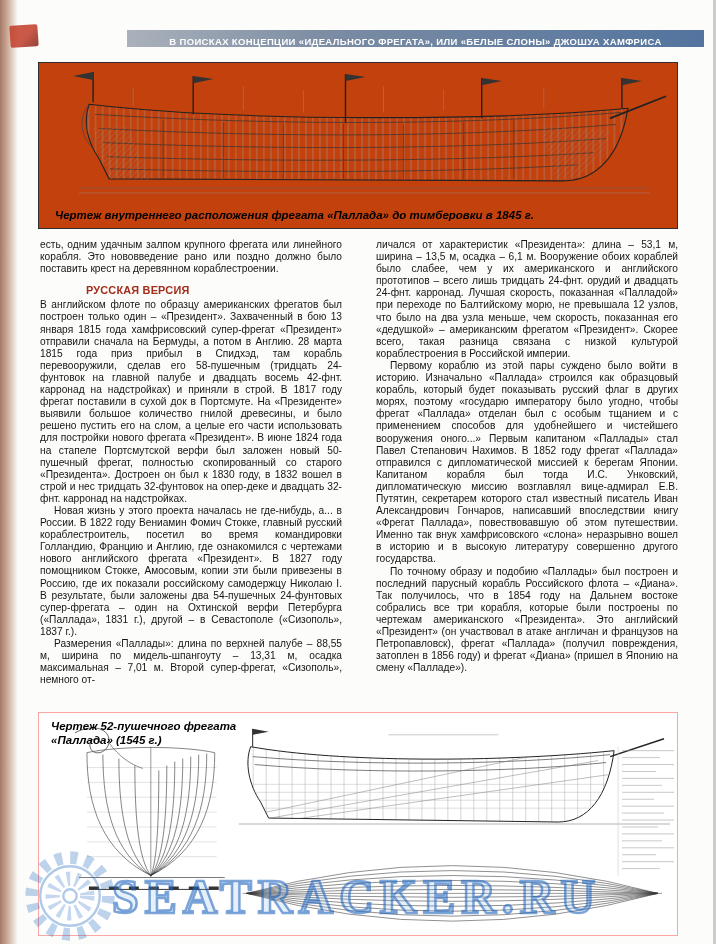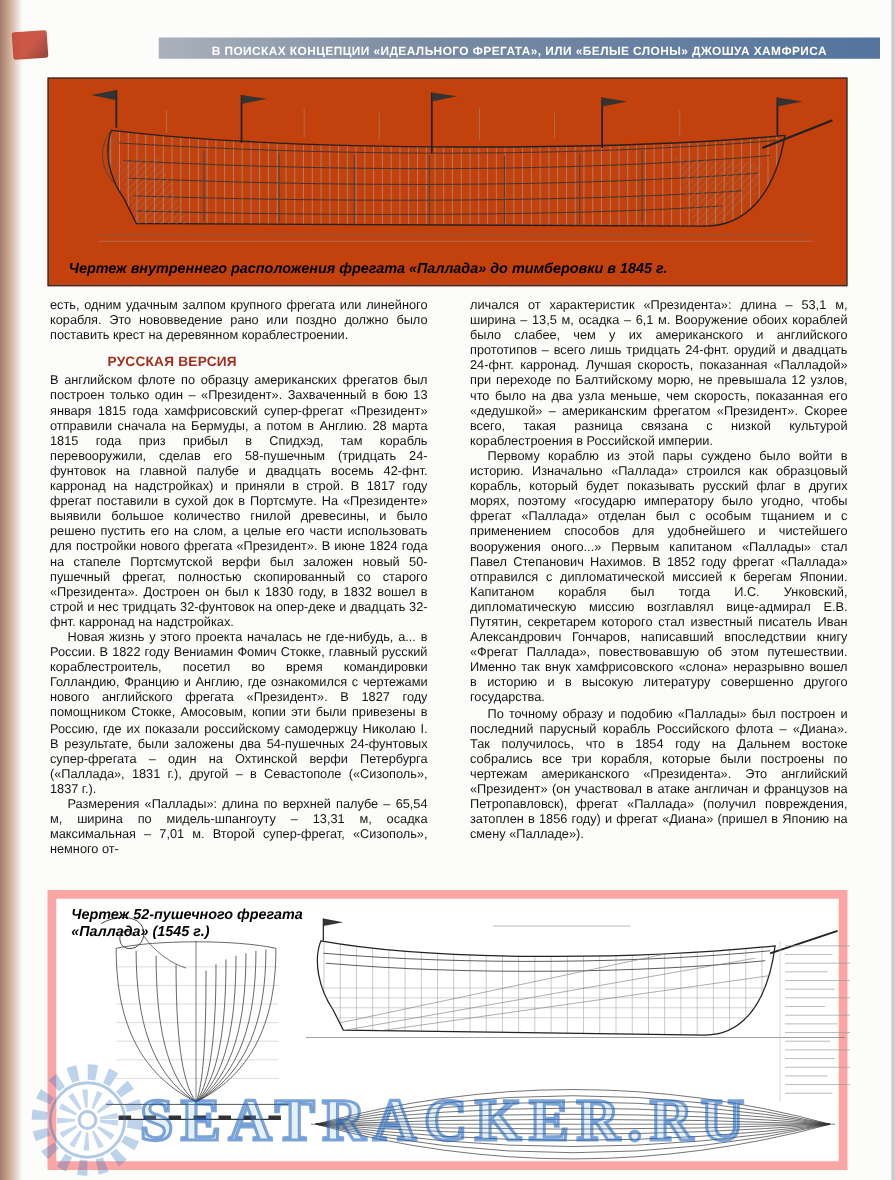--- a/index.html
+++ b/index.html
@@ -51,21 +51,21 @@
   .col p { margin:0; }
   .col p.indent { text-indent:14px; }
   .section-heading {
     color:#a32c1c; font-weight:bold; font-size:10.9px; margin:9px 0 3px 0;
     letter-spacing:.2px;
     padding-left:46px;
   }
 
   .fig2 {
     position:absolute; left:38px; top:712px; width:640px; height:224px;
-    border:7px solid #fca5a5; background:#ffffff;
+    border:1px solid #fca5a5; background:#ffffff;
   }
   .fig2-svg { position:absolute; left:0; top:0; width:638px; height:222px; }
   .fig2-caption {
     position:absolute; left:12px; top:7px; width:200px;
     font-weight:bold; font-style:italic; font-size:11.5px; line-height:13.5px; color:#000;
     z-index:2;
   }
 
   .watermark {
     position:absolute; left:22px; top:848px; width:694px; height:96px;
@@ -161,21 +161,21 @@
     </svg>
     <figcaption class="fig1-caption">Чертеж внутреннего расположения фрегата «Паллада» до тимберовки в 1845 г.</figcaption>
   </figure>
 
   <div class="article">
     <div class="col">
       <p>есть, одним удачным залпом крупного фрегата или линейного корабля. Это нововведение рано или поздно должно было поставить крест на деревянном кораблестроении.</p>
       <h3 class="section-heading">РУССКАЯ ВЕРСИЯ</h3>
       <p>В английском флоте по образцу американских фрегатов был построен только один – «Президент». Захваченный в бою 13 января 1815 года хамфрисовский супер-фрегат «Президент» отправили сначала на Бермуды, а потом в Англию. 28 марта 1815 года приз прибыл в Спидхэд, там корабль перевооружили, сделав его 58-пушечным (тридцать 24-фунтовок на главной палубе и двадцать восемь 42-фнт. карронад на надстройках) и приняли в строй. В 1817 году фрегат поставили в сухой док в Портсмуте. На «Президенте» выявили большое количество гнилой древесины, и было решено пустить его на слом, а целые его части использовать для постройки нового фрегата «Президент». В июне 1824 года на стапеле Портсмутской верфи был заложен новый 50-пушечный фрегат, полностью скопированный со старого «Президента». Достроен он был к 1830 году, в 1832 вошел в строй и нес тридцать 32-фунтовок на опер-деке и двадцать 32-фнт. карронад на надстройках.</p>
       <p class="indent">Новая жизнь у этого проекта началась не где-нибудь, а... в России. В 1822 году Вениамин Фомич Стокке, главный русский кораблестроитель, посетил во время командировки Голландию, Францию и Англию, где ознакомился с чертежами нового английского фрегата «Президент». В 1827 году помощником Стокке, Амосовым, копии эти были привезены в Россию, где их показали российскому самодержцу Николаю I. В результате, были заложены два 54-пушечных 24-фунтовых супер-фрегата – один на Охтинской верфи Петербурга («Паллада», 1831 г.), другой – в Севастополе («Сизополь», 1837 г.).</p>
-      <p class="indent">Размерения «Паллады»: длина по верхней палубе – 65,54 м, ширина по мидель-шпангоуту – 13,31 м, осадка максимальная – 7,01 м. Второй супер-фрегат, «Сизополь», немного от-</p>
+      <p class="indent">Размерения «Паллады»: длина по верхней палубе – 88,55 м, ширина по мидель-шпангоуту – 13,31 м, осадка максимальная – 7,01 м. Второй супер-фрегат, «Сизополь», немного от-</p>
     </div>
     <div class="col">
       <p>личался от характеристик «Президента»: длина – 53,1 м, ширина – 13,5 м, осадка – 6,1 м. Вооружение обоих кораблей было слабее, чем у их американского и английского прототипов – всего лишь тридцать 24-фнт. орудий и двадцать 24-фнт. карронад. Лучшая скорость, показанная «Палладой» при переходе по Балтийскому морю, не превышала 12 узлов, что было на два узла меньше, чем скорость, показанная его «дедушкой» – американским фрегатом «Президент». Скорее всего, такая разница связана с низкой культурой кораблестроения в Российской империи.</p>
       <p class="indent">Первому кораблю из этой пары суждено было войти в историю. Изначально «Паллада» строился как образцовый корабль, который будет показывать русский флаг в других морях, поэтому «государю императору было угодно, чтобы фрегат «Паллада» отделан был с особым тщанием и с применением способов для удобнейшего и чистейшего вооружения оного...» Первым капитаном «Паллады» стал Павел Степанович Нахимов. В 1852 году фрегат «Паллада» отправился с дипломатической миссией к берегам Японии. Капитаном корабля был тогда И.С. Унковский, дипломатическую миссию возглавлял вице-адмирал Е.В. Путятин, секретарем которого стал известный писатель Иван Александрович Гончаров, написавший впоследствии книгу «Фрегат Паллада», повествовавшую об этом путешествии. Именно так внук хамфрисовского «слона» неразрывно вошел в историю и в высокую литературу совершенно другого государства.</p>
       <p class="indent">По точному образу и подобию «Паллады» был построен и последний парусный корабль Российского флота – «Диана». Так получилось, что в 1854 году на Дальнем востоке собрались все три корабля, которые были построены по чертежам американского «Президента». Это английский «Президент» (он участвовал в атаке англичан и французов на Петропавловск), фрегат «Паллада» (получил повреждения, затоплен в 1856 году) и фрегат «Диана» (пришел в Японию на смену «Палладе»).</p>
     </div>
   </div>
 
   <figure class="fig2">
     <div class="fig2-caption">

